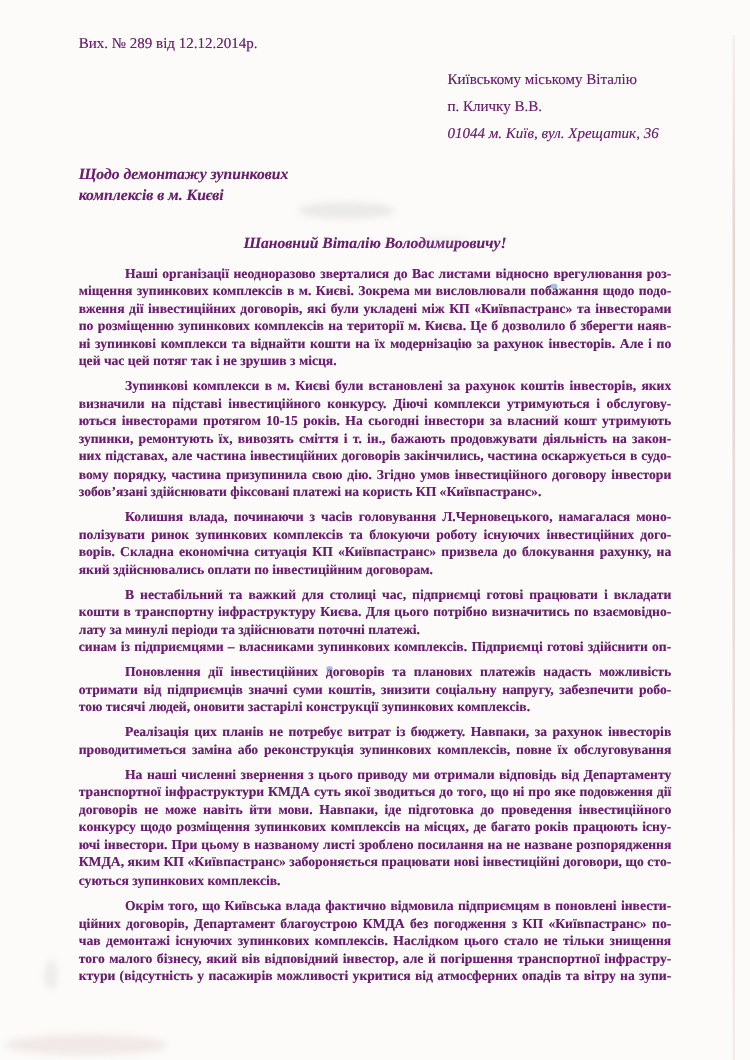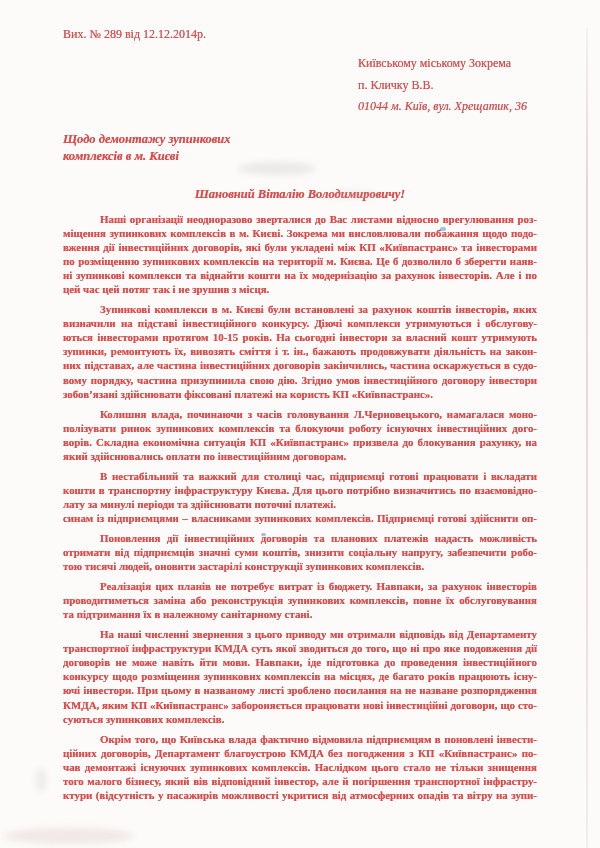--- a/index.html
+++ b/index.html
@@ -1,20 +1,20 @@
 <!DOCTYPE html>
 <html><head>
 <meta charset="utf-8">
 <style>
   html,body { margin:0; padding:0; background:#ffffff; }
   .page {
     position:relative; width:600px; height:848px;
     background:#fcfbf9;
     font-family:"Liberation Serif", serif;
-    color:#ef4444; overflow:hidden;
+    color:#701a75; overflow:hidden;
     text-shadow:0 0 0.3px rgba(20,20,20,.45);
   }
   .ref { position:absolute; top:27px; left:63px; font-size:12px; }
   .addressee { position:absolute; top:53px; left:358px; font-size:12px; line-height:21.5px; }
   .addr-italic { font-style:italic; }
   .subject { position:absolute; top:131px; left:63px; font-size:12.5px; font-weight:bold; font-style:italic; line-height:17px; }
   .salutation { position:absolute; top:187px; left:63px; width:474px; text-align:center; font-size:12.5px; font-weight:bold; font-style:italic; }
   .bodytext { position:absolute; top:212px; left:63px; width:474px; font-size:10.9px; }
   .para { margin-bottom:6px; }
   .para:last-child { margin-bottom:0; }
@@ -36,21 +36,21 @@
   .speck-2 { left:261px; top:533px; width:5px; height:3px; }
 </style>
 </head>
 <body>
 
 <div class="page">
 
   <div class="ref">Вих. № 289 від 12.12.2014р.</div>
 
   <div class="addressee">
-    <div>Київському міському Зокрема</div>
+    <div>Київському міському Віталію</div>
     <div>п. Кличку В.В.</div>
     <div class="addr-italic">01044 м. Київ, вул. Хрещатик, 36</div>
   </div>
 
   <div class="subject">
     <div>Щодо демонтажу зупинкових</div>
     <div>комплексів в м. Києві</div>
   </div>
 
   <div class="salutation">Шановний Віталію Володимировичу!</div>
@@ -86,21 +86,20 @@
         <div class="line">синам із підприємцями – власниками зупинкових комплексів. Підприємці готові здійснити оп-</div>
       </div>
     <div class="para">
         <div class="line first">Поновлення дії інвестиційних договорів та планових платежів надасть можливість</div>
         <div class="line">отримати від підприємців значні суми коштів, знизити соціальну напругу, забезпечити робо-</div>
         <div class="line last">тою тисячі людей, оновити застарілі конструкції зупинкових комплексів.</div>
       </div>
     <div class="para">
         <div class="line first">Реалізація цих планів не потребує витрат із бюджету. Навпаки, за рахунок інвесторів</div>
         <div class="line">проводитиметься заміна або реконструкція зупинкових комплексів, повне їх обслуговування</div>
-        <div class="line last">та підтримання їх в належному санітарному стані.</div>
       </div>
     <div class="para">
         <div class="line first">На наші численні звернення з цього приводу ми отримали відповідь від Департаменту</div>
         <div class="line">транспортної інфраструктури КМДА суть якої зводиться до того, що ні про яке подовження дії</div>
         <div class="line">договорів не може навіть йти мови. Навпаки, іде підготовка до проведення інвестиційного</div>
         <div class="line">конкурсу щодо розміщення зупинкових комплексів на місцях, де багато років працюють існу-</div>
         <div class="line">ючі інвестори. При цьому в названому листі зроблено посилання на не назване розпорядження</div>
         <div class="line">КМДА, яким КП «Київпастранс» забороняється працювати нові інвестиційні договори, що сто-</div>
         <div class="line last">суються зупинкових комплексів.</div>
       </div>

